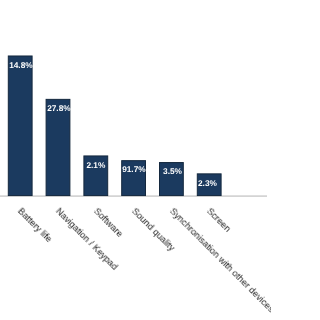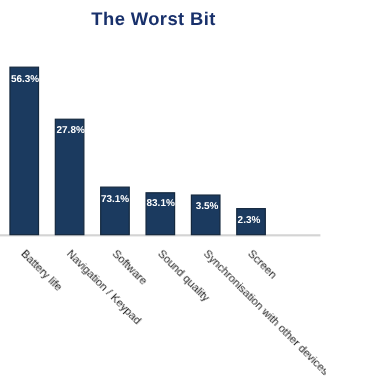--- a/index.html
+++ b/index.html
@@ -79,38 +79,37 @@
     transform-origin: 0 0;
     transform: rotate(45deg) translateZ(0);
     will-change: transform;
   }
 </style>
 </head>
 <body>
 
 <div id="chart-root">
 
-  <div class="chart-title">The Worst Bit</div>
 
   <div class="axis-line"></div>
 
   <div id="plot-area">
     <svg id="bars-svg" viewBox="0 0 271 320" width="271" height="320">
       <rect class="bar" x="8.3" y="55.98600000000002" width="23.8" height="139.564"></rect>
       <rect class="bar" x="46.099999999999994" y="99.36400000000002" width="23.8" height="96.18599999999999"></rect>
       <rect class="bar" x="83.89999999999999" y="155.94400000000002" width="23.8" height="39.606"></rect>
       <rect class="bar" x="121.69999999999999" y="160.65900000000002" width="23.8" height="34.891"></rect>
       <rect class="bar" x="159.5" y="162.54500000000002" width="23.8" height="33.004999999999995"></rect>
       <rect class="bar" x="197.3" y="173.86100000000002" width="23.8" height="21.688999999999997"></rect>
     </svg>
 
-    <div class="bar-value" style="left: 8.8px; top: 60.686px; width: 23.8px;">56.3%</div>
+    <div class="bar-value" style="left: 8.8px; top: 60.686px; width: 23.8px;">14.8%</div>
     <div class="bar-value" style="left: 46.6px; top: 104.064px; width: 23.8px;">27.8%</div>
-    <div class="bar-value" style="left: 84.4px; top: 160.644px; width: 23.8px;">73.1%</div>
-    <div class="bar-value" style="left: 122.2px; top: 165.359px; width: 23.8px;">83.1%</div>
+    <div class="bar-value" style="left: 84.4px; top: 160.644px; width: 23.8px;">2.1%</div>
+    <div class="bar-value" style="left: 122.2px; top: 165.359px; width: 23.8px;">91.7%</div>
     <div class="bar-value" style="left: 160px; top: 167.245px; width: 25px;">3.5%</div>
     <div class="bar-value" style="left: 197.8px; top: 178.561px; width: 14px;">2.3%</div>
   </div>
 
   <div id="category-axis">
     <div class="cat-label" style="left: 23.3px;">Battery life</div>
     <div class="cat-label" style="left: 61.1px;">Navigation / Keypad</div>
     <div class="cat-label" style="left: 98.9px;">Software</div>
     <div class="cat-label" style="left: 136.7px;">Sound quality</div>
     <div class="cat-label" style="left: 174.5px;">Synchronisation with other devices</div>

